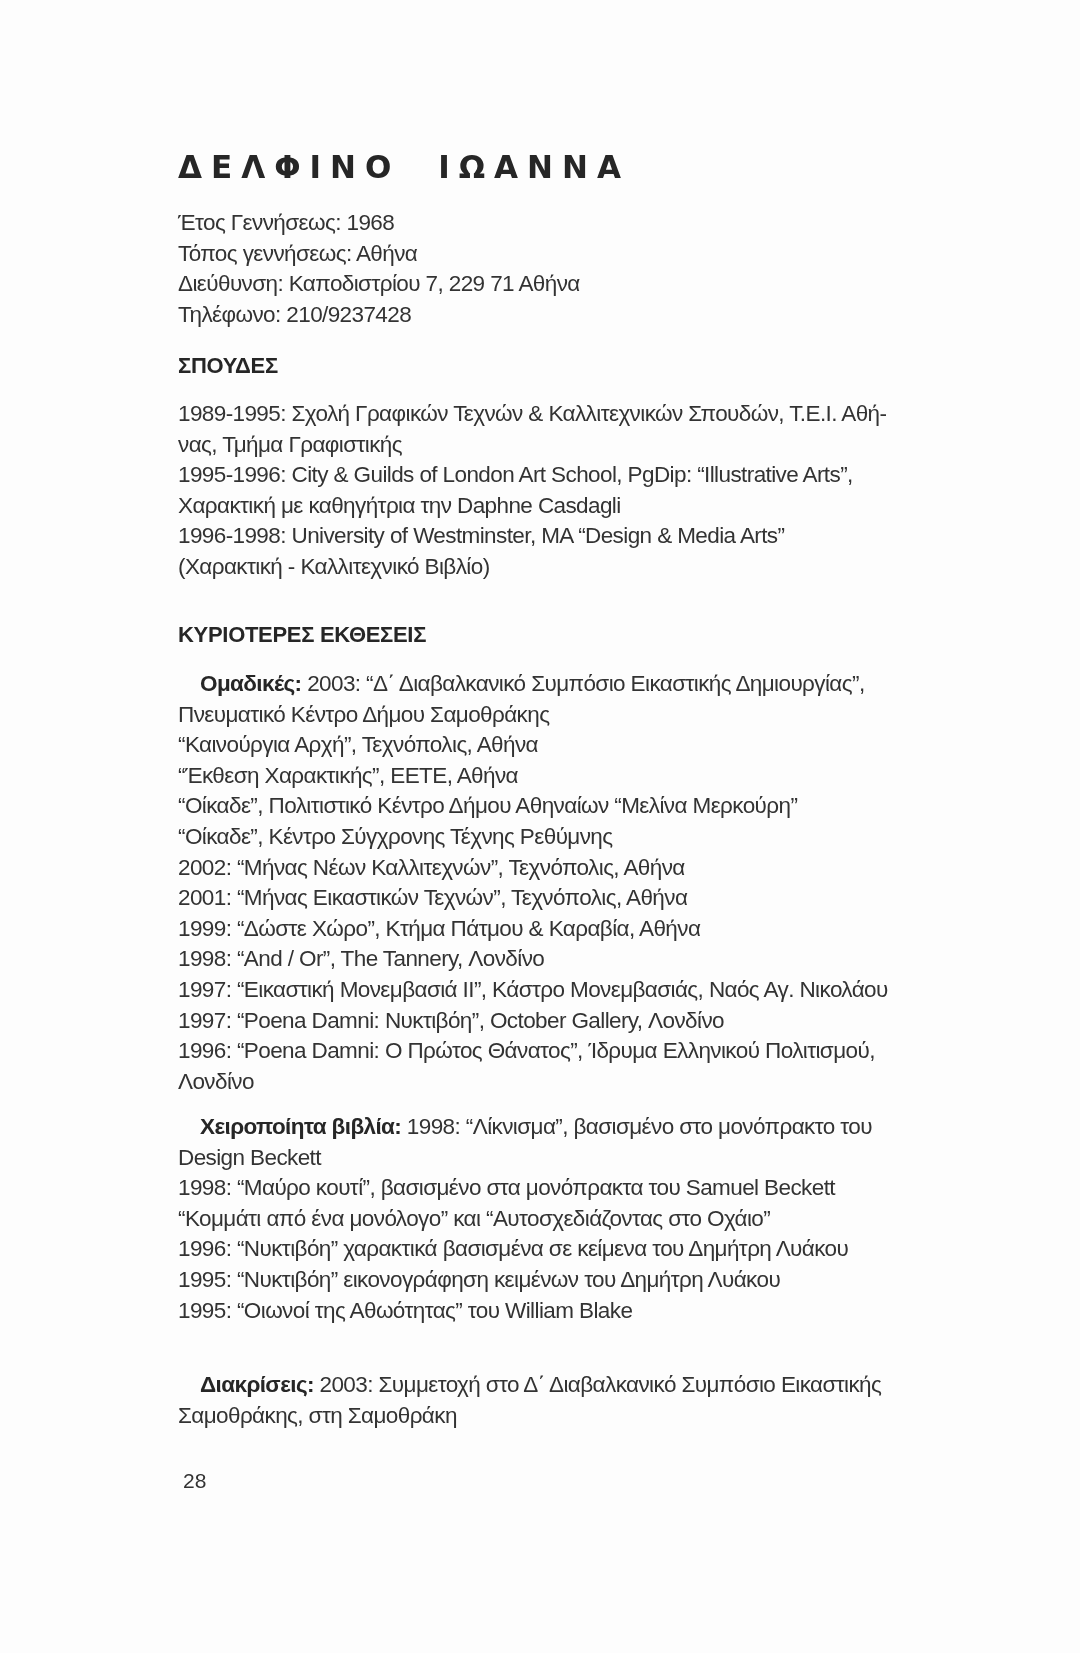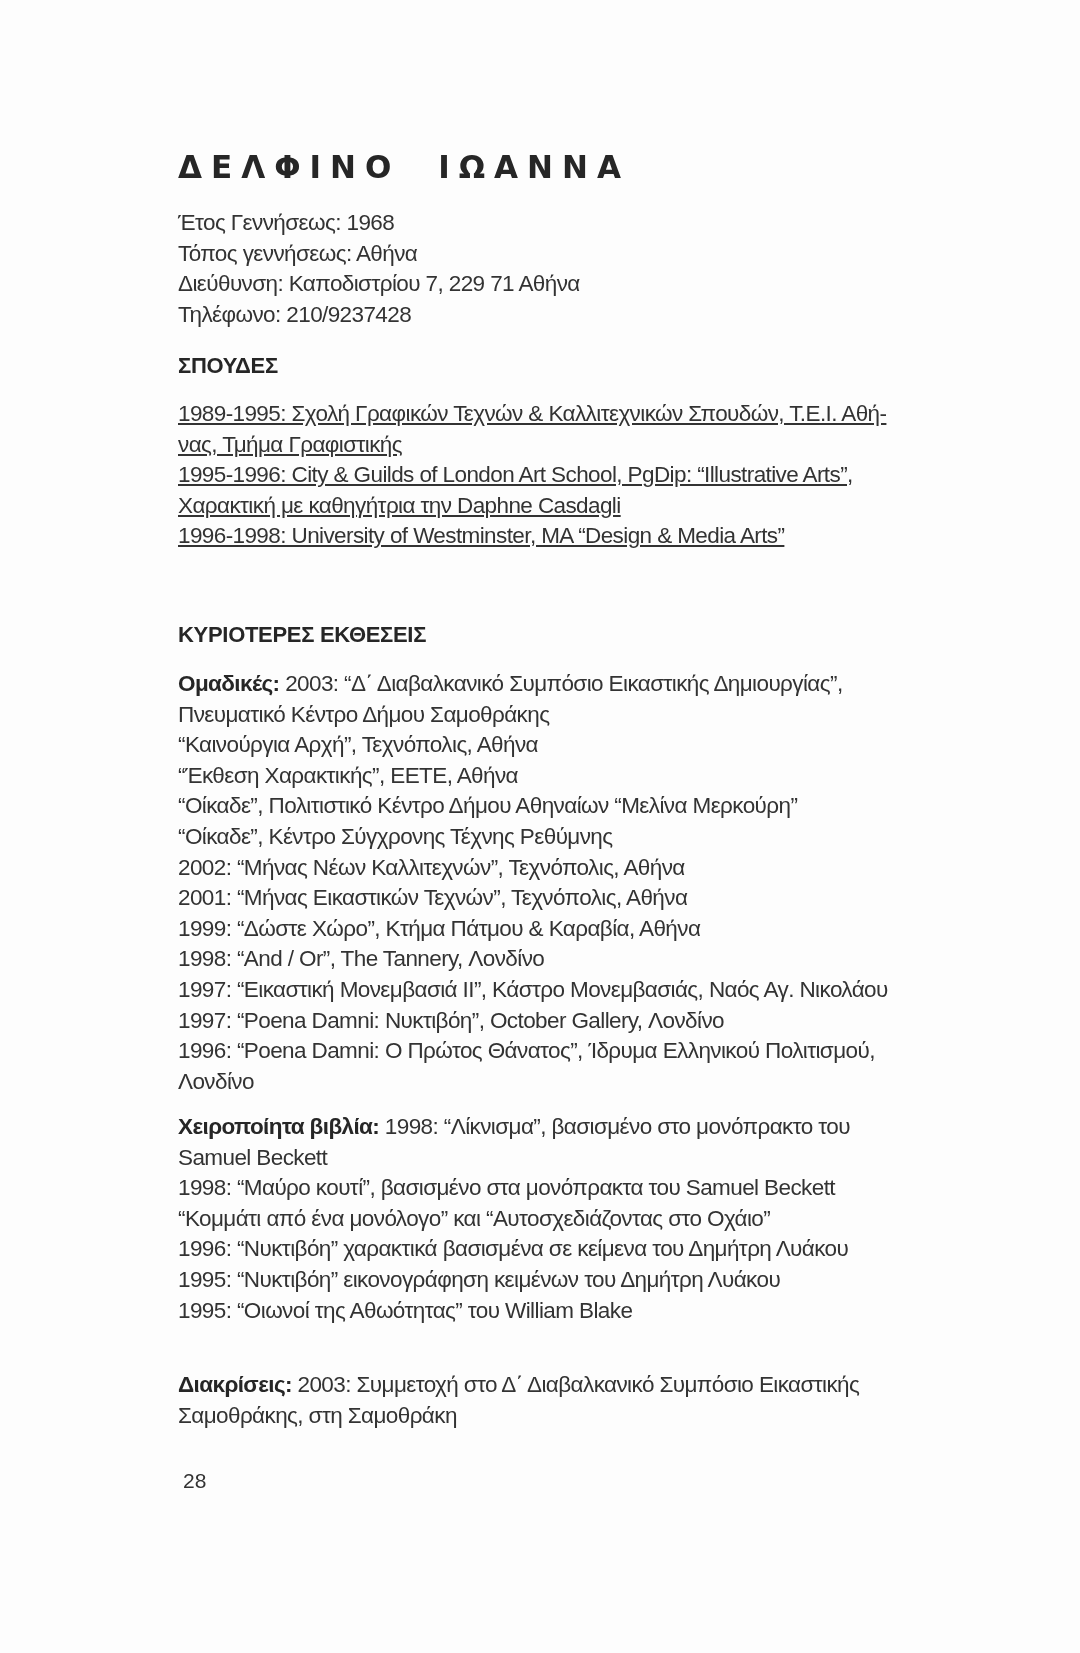--- a/index.html
+++ b/index.html
@@ -52,20 +52,21 @@
       font-weight: bold;
       font-size: 22px;
       color: #262626;
       letter-spacing: -0.3px;
       font-family: "Liberation Sans", sans-serif;
       white-space: nowrap;
     }
     .label {
       font-weight: bold;
       color: #262626;
+      margin-left: 22px;
     }
     .page-number {
       position: absolute;
       left: 183px;
       top: 1457px;
       font-size: 21px;
       color: #333;
       font-family: "Liberation Sans", sans-serif;
     }
   </style>
@@ -78,26 +79,27 @@
 
   <div class="block" style="top:196px;">
     <span class="line">Έτος Γεννήσεως: 1968</span>
     <span class="line">Τόπος γεννήσεως: Αθήνα</span>
     <span class="line">Διεύθυνση: Καποδιστρίου 7,  229 71 Αθήνα</span>
     <span class="line">Τηλέφωνο: 210/9237428</span>
   </div>
 
   <div class="heading" style="top:341px;">ΣΠΟΥΔΕΣ</div>
 
-  <div class="block" style="top:387px;text-decoration:underline;">
+  <div class="block" style="top:387px;">
     <span class="line">1989-1995: Σχολή Γραφικών Τεχνών &amp; Καλλιτεχνικών Σπουδών, Τ.Ε.Ι. Αθή-</span>
     <span class="line">νας, Τμήμα Γραφιστικής</span>
     <span class="line">1995-1996: City &amp; Guilds of London Art School, PgDip: “Illustrative Arts”,</span>
     <span class="line">Χαρακτική με καθηγήτρια την Daphne Casdagli</span>
     <span class="line">1996-1998: University of Westminster, MA “Design &amp; Media Arts”</span>
+    <span class="line">(Χαρακτική - Καλλιτεχνικό Βιβλίο)</span>
   </div>
 
   <div class="heading" style="top:610px;">ΚΥΡΙΟΤΕΡΕΣ ΕΚΘΕΣΕΙΣ</div>
 
   <div class="block" style="top:657px;">
     <span class="line"><span class="label">Ομαδικές:</span><span> 2003: “Δ΄ Διαβαλκανικό Συμπόσιο Εικαστικής Δημιουργίας”,</span></span>
     <span class="line">Πνευματικό Κέντρο Δήμου Σαμοθράκης</span>
     <span class="line">“Καινούργια Αρχή”, Τεχνόπολις, Αθήνα</span>
     <span class="line">“Έκθεση Χαρακτικής”, ΕΕΤΕ, Αθήνα</span>
     <span class="line">“Οίκαδε”, Πολιτιστικό Κέντρο Δήμου Αθηναίων “Μελίνα Μερκούρη”</span>
@@ -107,21 +109,21 @@
     <span class="line">1999: “Δώστε Χώρο”, Κτήμα Πάτμου &amp; Καραβία, Αθήνα</span>
     <span class="line">1998: “And / Or”, The Tannery, Λονδίνο</span>
     <span class="line">1997: “Εικαστική Μονεμβασιά ΙΙ”, Κάστρο Μονεμβασιάς, Ναός Αγ. Νικολάου</span>
     <span class="line">1997: “Poena Damni: Νυκτιβόη”, October Gallery, Λονδίνο</span>
     <span class="line">1996: “Poena Damni: Ο Πρώτος Θάνατος”, Ίδρυμα Ελληνικού Πολιτισμού,</span>
     <span class="line">Λονδίνο</span>
   </div>
 
   <div class="block" style="top:1100px;">
     <span class="line"><span class="label">Χειροποίητα βιβλία:</span><span> 1998: “Λίκνισμα”, βασισμένο στο μονόπρακτο του</span></span>
-    <span class="line">Samuel Beckett</span>
+    <span class="line">Design Beckett</span>
     <span class="line">1998: “Μαύρο κουτί”, βασισμένο στα μονόπρακτα του Samuel Beckett</span>
     <span class="line">“Κομμάτι από ένα μονόλογο” και “Αυτοσχεδιάζοντας στο Οχάιο”</span>
     <span class="line">1996:  “Νυκτιβόη” χαρακτικά βασισμένα σε κείμενα του Δημήτρη Λυάκου</span>
     <span class="line">1995: “Νυκτιβόη” εικονογράφηση κειμένων του Δημήτρη Λυάκου</span>
     <span class="line">1995: “Οιωνοί της Αθωότητας” του William Blake</span>
   </div>
 
   <div class="block" style="top:1358px;">
     <span class="line"><span class="label">Διακρίσεις:</span><span> 2003: Συμμετοχή στο Δ΄ Διαβαλκανικό Συμπόσιο Εικαστικής</span></span>
     <span class="line">Σαμοθράκης, στη Σαμοθράκη</span>

